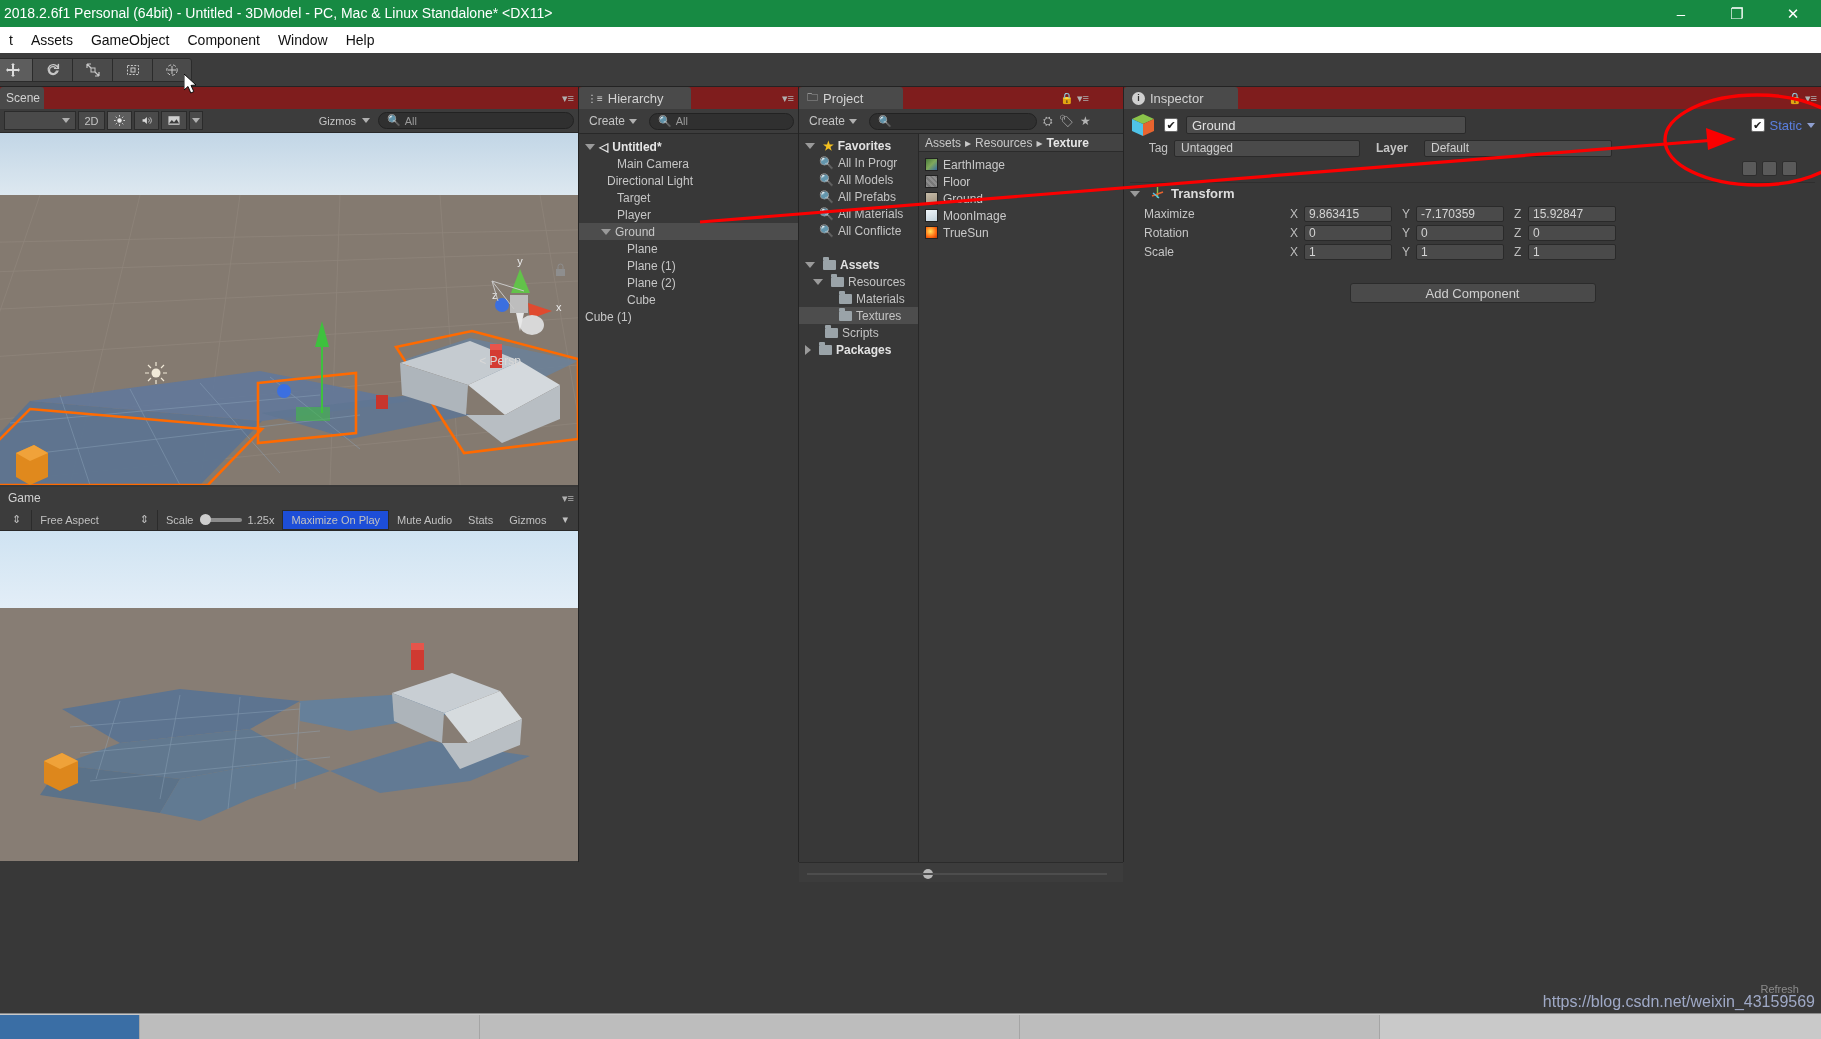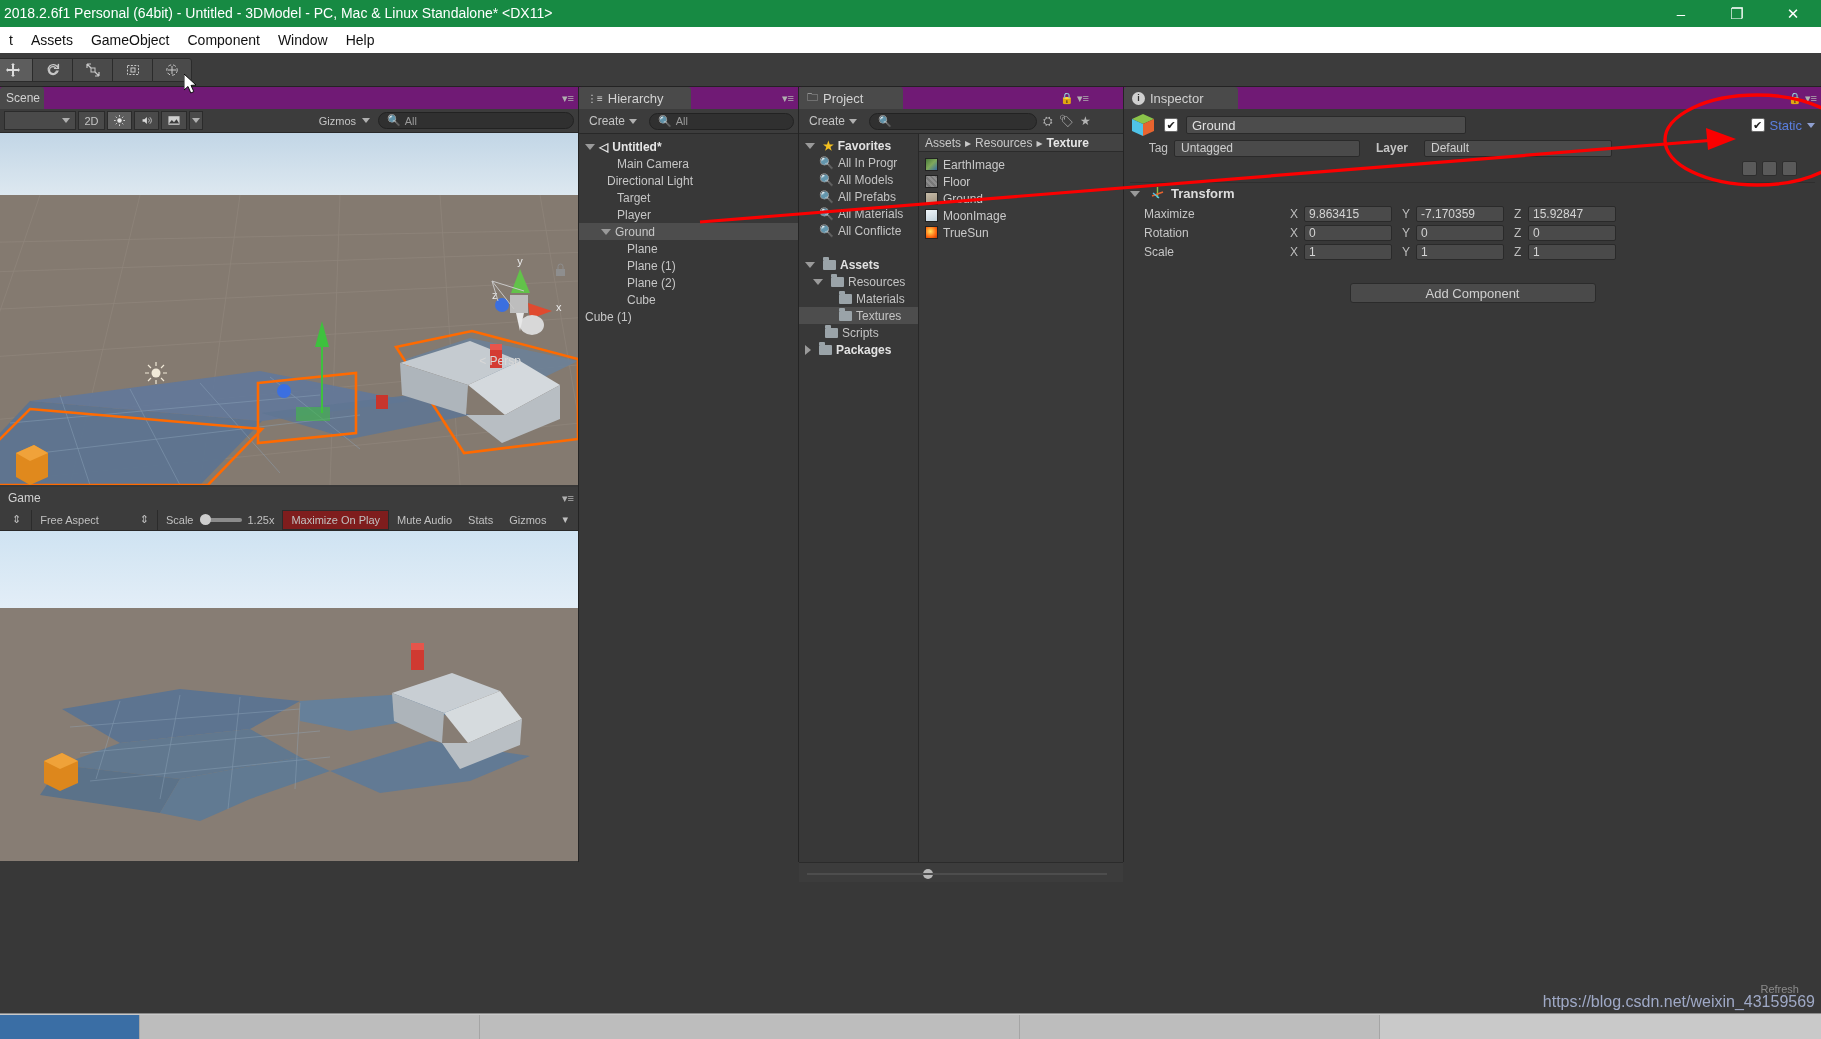--- a/index.html
+++ b/index.html
@@ -45,21 +45,21 @@
   .rightgrp { position:absolute; right:8px; top:57px; display:flex; gap:8px; align-items:center; }
   .rbtn { height:24px; background:#4a4a4a; border:1px solid #2b2b2b; border-radius:3px;
     color:#bdbdbd; font-size:13px; padding:0 9px; display:flex; align-items:center; gap:6px; }
   .caret { width:0;height:0;border-left:4px solid transparent;border-right:4px solid transparent;
     border-top:5px solid #b0b0b0; display:inline-block; }
   .chk { width:14px;height:14px;border-radius:50%;background:#d9d9d9;color:#333;font-size:10px;
     display:flex;align-items:center;justify-content:center; }
 
   
   .panel { position:absolute; background:#383838; }
-  .tabrow { height:22px; background:#701a75; position:relative; }
+  .tabrow { height:22px; background:#7f1d1d; position:relative; }
   .tab { position:absolute; left:0; top:0; height:22px; background:#4a4a4a;
     border-radius:3px 3px 0 0; display:flex; align-items:center; gap:5px;
     padding:0 12px 0 8px; color:#d2d2d2; font-size:13px; white-space:nowrap; }
   .panelmenu { position:absolute; right:4px; top:5px; color:#b0b0b0; font-size:11px; display:flex; gap:3px; }
   .subbar { height:25px; background:#3c3c3c; border-bottom:1px solid #282828;
     display:flex; align-items:center; padding:0 4px; gap:6px; }
   .createbtn { font-size:12px; color:#c4c4c4; display:flex; align-items:center; gap:4px; padding:2px 6px; }
   .searchbox { flex:1; height:17px; background:#303030; border:1px solid #222; border-radius:9px;
     color:#9a9a9a; font-size:11px; display:flex; align-items:center; padding:0 8px; gap:4px; }
 
@@ -72,21 +72,21 @@
   .stb.on { background:#5d5d5d; }
   .scenecanvas { position:relative; width:578px; height:352px; overflow:hidden;
     background:linear-gradient(to bottom,#b9cfe0 0%, #cfdce6 18%, #8e867c 18.5%, #7d736a 100%); }
 
   
   #gameview { left:0; top:487px; width:578px; height:375px; }
   .gtoolbar { height:22px; background:#3c3c3c; display:flex; align-items:center;
     padding:0 2px; gap:0px; border-bottom:1px solid #282828; }
   .gitem { font-size:11px; color:#c0c0c0; padding:0 8px; height:20px; display:flex;
     align-items:center; white-space:nowrap; }
-  .gitem.box { background:#7f1d1d; border:1px solid #2b2b2b; }
+  .gitem.box { background:#1d4ed8; border:1px solid #2b2b2b; }
   .gamecanvas { position:relative; width:578px; height:330px; overflow:hidden;
     background:linear-gradient(to bottom,#cfe3f2 0%, #d9e8f4 23%, #8a8077 23.4%, #857b72 100%); }
 
   
   #hierarchy { left:578px; top:87px; width:220px; height:775px; background:#383838;
     border-left:1px solid #242424; }
   .hrow { height:17px; display:flex; align-items:center; font-size:12px; color:#c6c6c6;
     padding-left:6px; white-space:nowrap; }
   .hrow.sel { background:#4d4d4d; }
   .hrow.root { font-weight:bold; color:#e6e6e6; }

